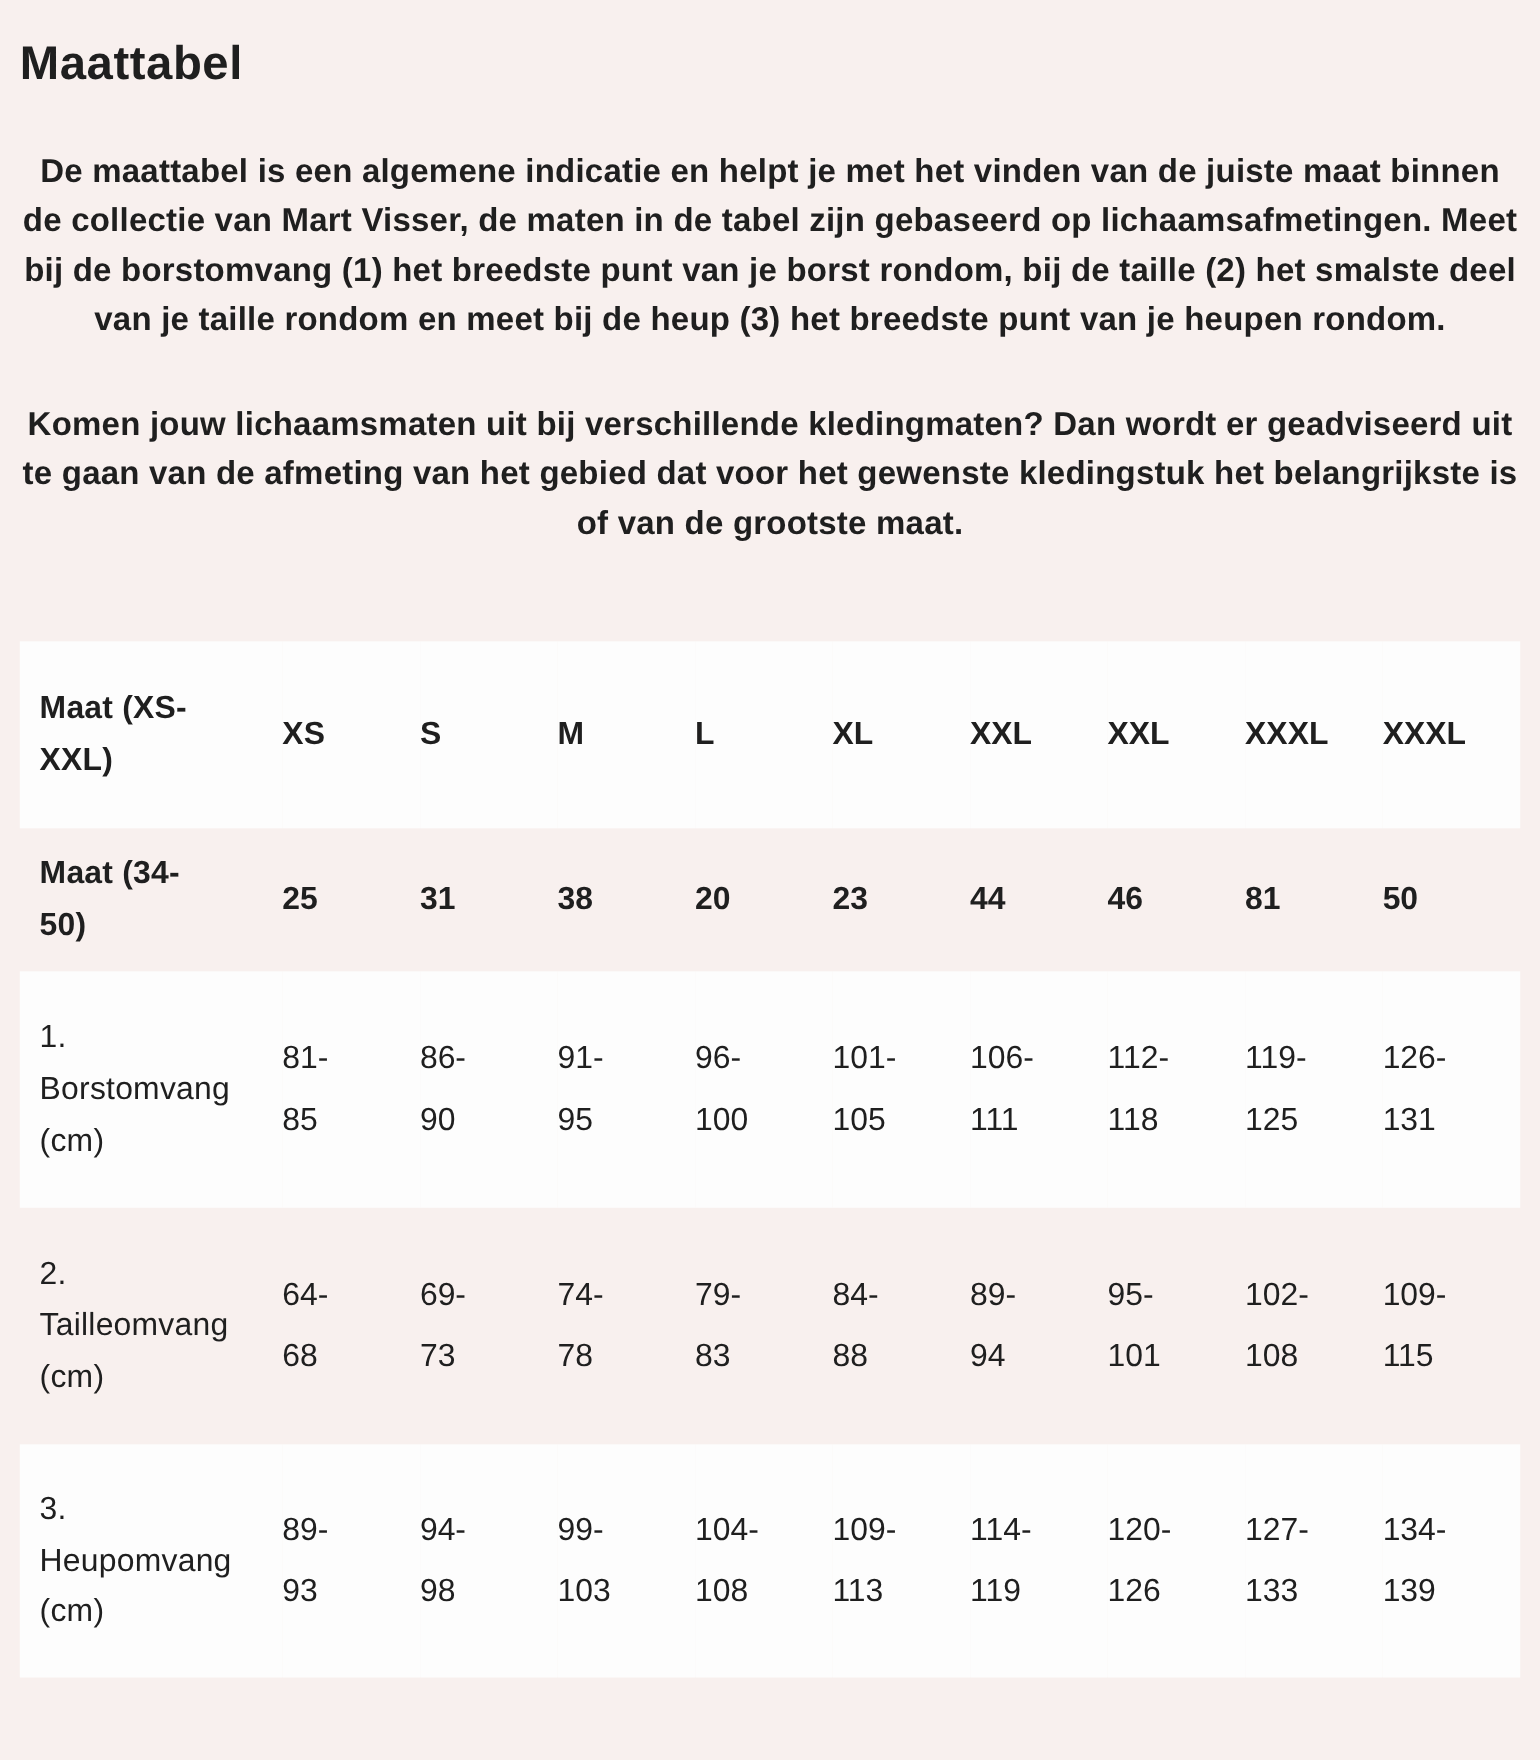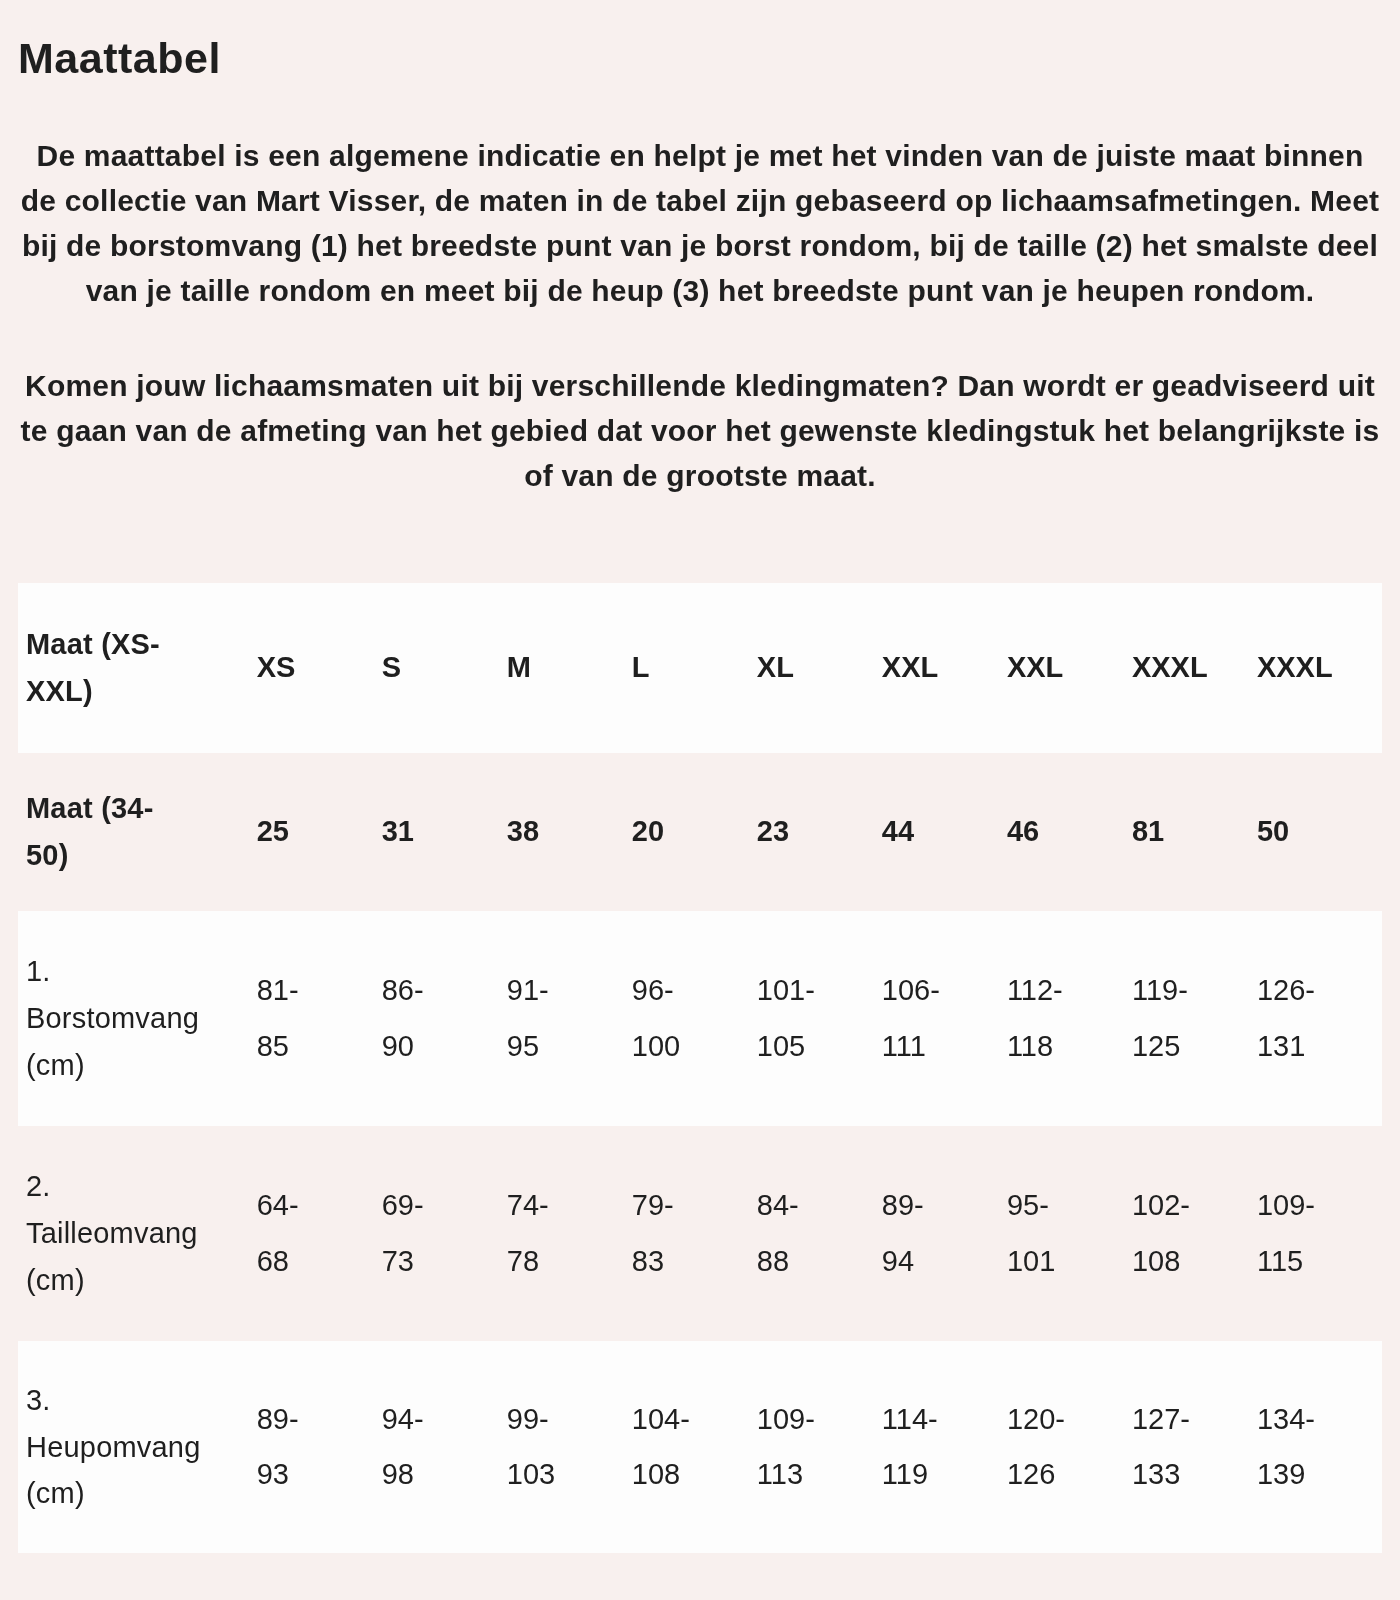--- a/index.html
+++ b/index.html
@@ -43,34 +43,34 @@
   table.size-table col.label-col { width: 17.5%; }
   table.size-table th,
   table.size-table td {
     vertical-align: middle;
     font-weight: 400;
     font-size: 29px;
     color: var(--text, #1f1f1f);
   }
   table.size-table th {
     text-align: left;
-    padding-left: 8px;
+    padding-left: 18px;
     padding-right: 10px;
     line-height: 1.62;
     letter-spacing: 0.2px;
   }
   table.size-table td {
     text-align: left;
     line-height: 1.9;
   }
   tr.bold-row th, tr.bold-row td { font-weight: 700; }
   
   table.size-table tbody tr:nth-child(odd) { background: var(--row-bg, #fdfdfd); }
   table.size-table tbody tr:nth-child(1) { height: 170px; }
-  table.size-table tbody tr:nth-child(2) { height: 158px; }
+  table.size-table tbody tr:nth-child(2) { height: 130px; }
   table.size-table tbody tr:nth-child(3) { height: 215px; }
   table.size-table tbody tr:nth-child(4) { height: 215px; }
   table.size-table tbody tr:nth-child(5) { height: 212px; }
 </style>
 </head>
 <body>
 
 <div class="content">
   <h1 class="page-title">Maattabel</h1>
 

